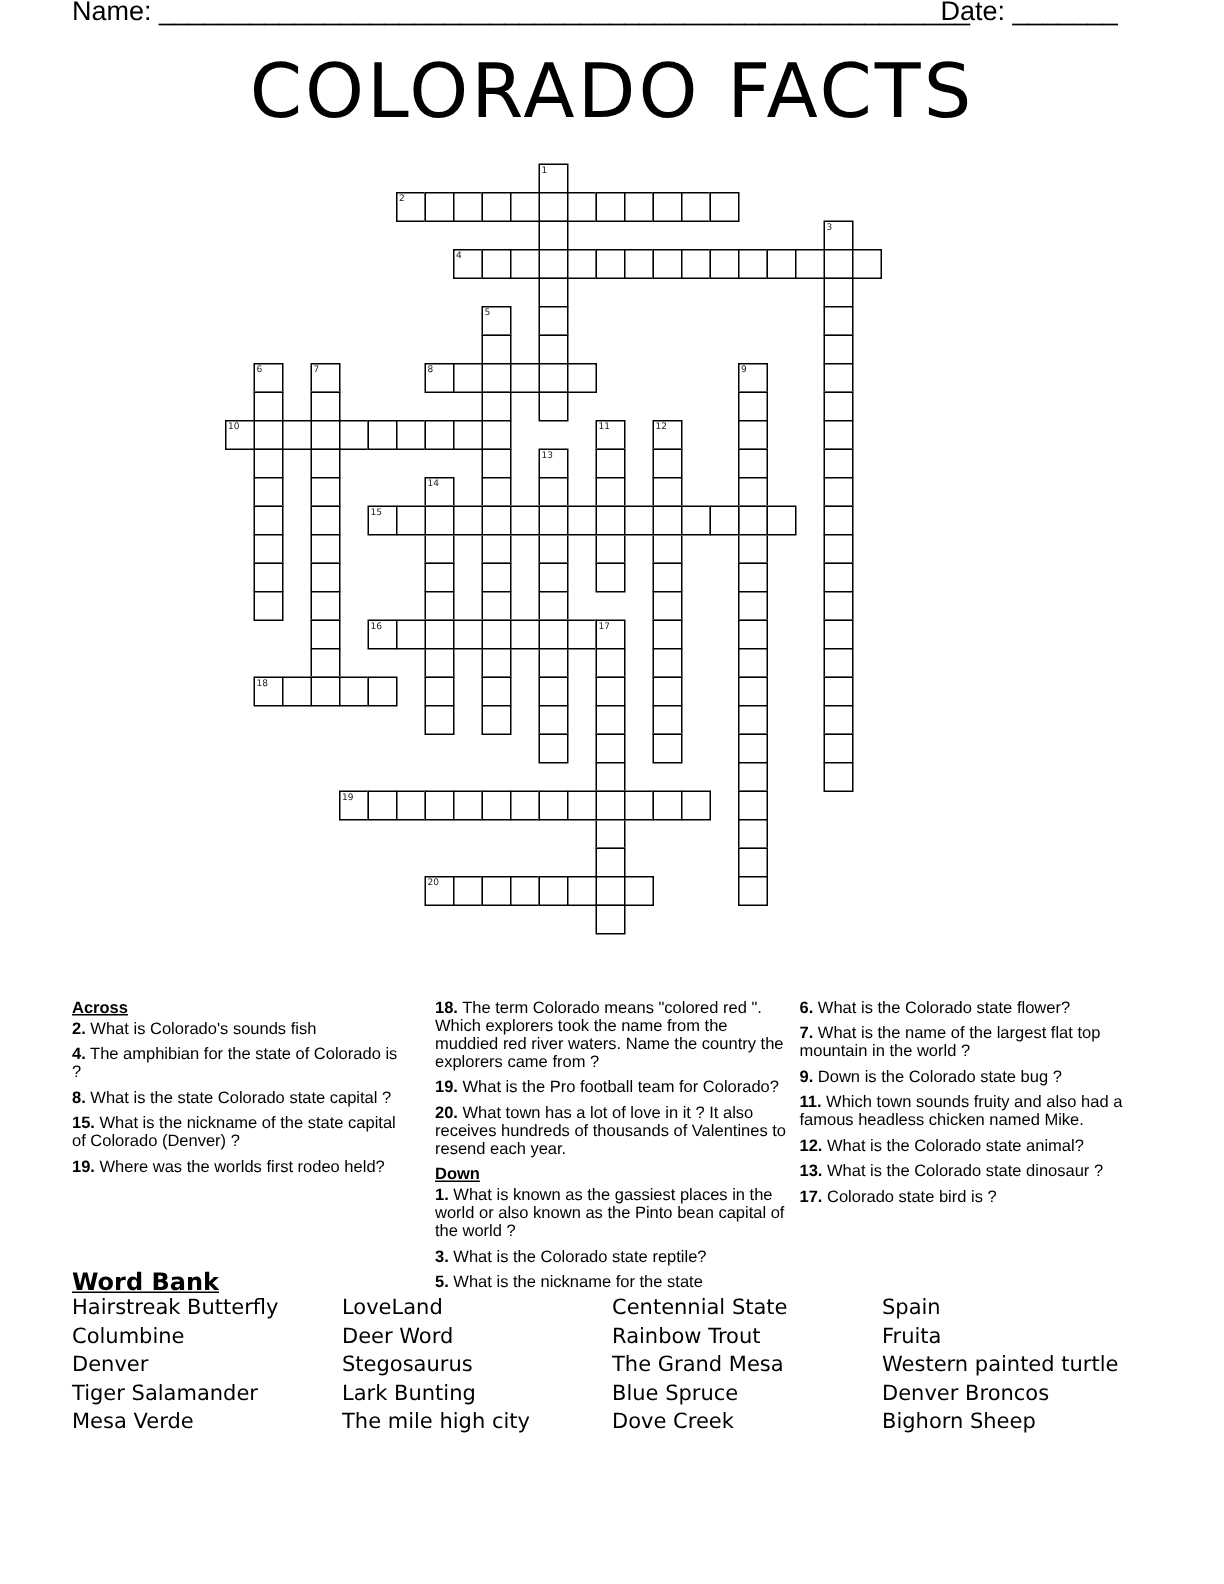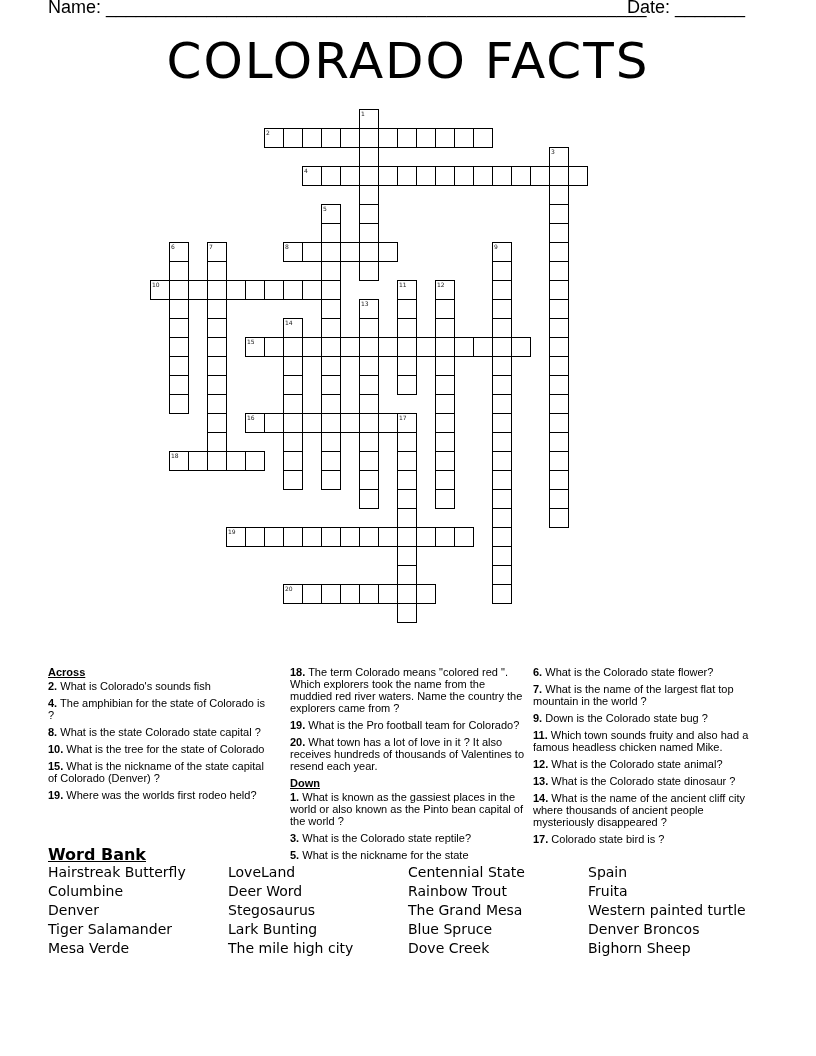--- a/index.html
+++ b/index.html
@@ -280,21 +280,20 @@
     <div class="cell" style="left: 209px; top: 475px;"></div>
     <div class="cell" style="left: 228px; top: 475px;"></div>
     <div class="cell" style="left: 266px; top: 475px;"></div>
   </div>
 
 <div class="clues" style="left:48px; width:220px;">
   <div class="sec">Across</div>
   <div class="clue"><b>2.</b><span> What is Colorado's sounds fish</span></div>
   <div class="clue"><b>4.</b><span> The amphibian for the state of Colorado is ?</span></div>
   <div class="clue"><b>8.</b><span> What is the state Colorado state capital ?</span></div>
-  <div class="clue"><b>10.</b><span> What is the tree for the state of Colorado</span></div>
   <div class="clue"><b>15.</b><span> What is the nickname of the state capital of Colorado (Denver) ?</span></div>
   <div class="clue"><b>19.</b><span> Where was the worlds first rodeo held?</span></div>
 </div>
 
 <div class="clues" style="left:290px; width:236px;">
   <div class="clue"><b>18.</b><span> The term Colorado means "colored red ". Which explorers took the name from the muddied red river waters. Name the country the explorers came from ?</span></div>
   <div class="clue"><b>19.</b><span> What is the Pro football team for Colorado?</span></div>
   <div class="clue"><b>20.</b><span> What town has a lot of love in it ? It also receives hundreds of thousands of Valentines to resend each year.</span></div>
   <div class="sec">Down</div>
   <div class="clue"><b>1.</b><span> What is known as the gassiest places in the world or also known as the Pinto bean capital of the world ?</span></div>
@@ -302,21 +301,20 @@
   <div class="clue"><b>5.</b><span> What is the nickname for the state</span></div>
 </div>
 
 <div class="clues" style="left:533px; width:230px;">
   <div class="clue"><b>6.</b><span> What is the Colorado state flower?</span></div>
   <div class="clue"><b>7.</b><span> What is the name of the largest flat top mountain in the world ?</span></div>
   <div class="clue"><b>9.</b><span> Down is the Colorado state bug ?</span></div>
   <div class="clue"><b>11.</b><span> Which town sounds fruity and also had a famous headless chicken named Mike.</span></div>
   <div class="clue"><b>12.</b><span> What is the Colorado state animal?</span></div>
   <div class="clue"><b>13.</b><span> What is the Colorado state dinosaur ?</span></div>
-  <div class="clue"><b>14.</b><span> What is the name of the ancient cliff city where thousands of ancient people mysteriously disappeared ?</span></div>
   <div class="clue"><b>17.</b><span> Colorado state bird is ?</span></div>
 </div>
 
 <div class="wb-title">Word Bank</div>
 <div class="wb-col" style="left:48px;">
   <div>Hairstreak Butterfly</div>
   <div>Columbine</div>
   <div>Denver</div>
   <div>Tiger Salamander</div>
   <div>Mesa Verde</div>

